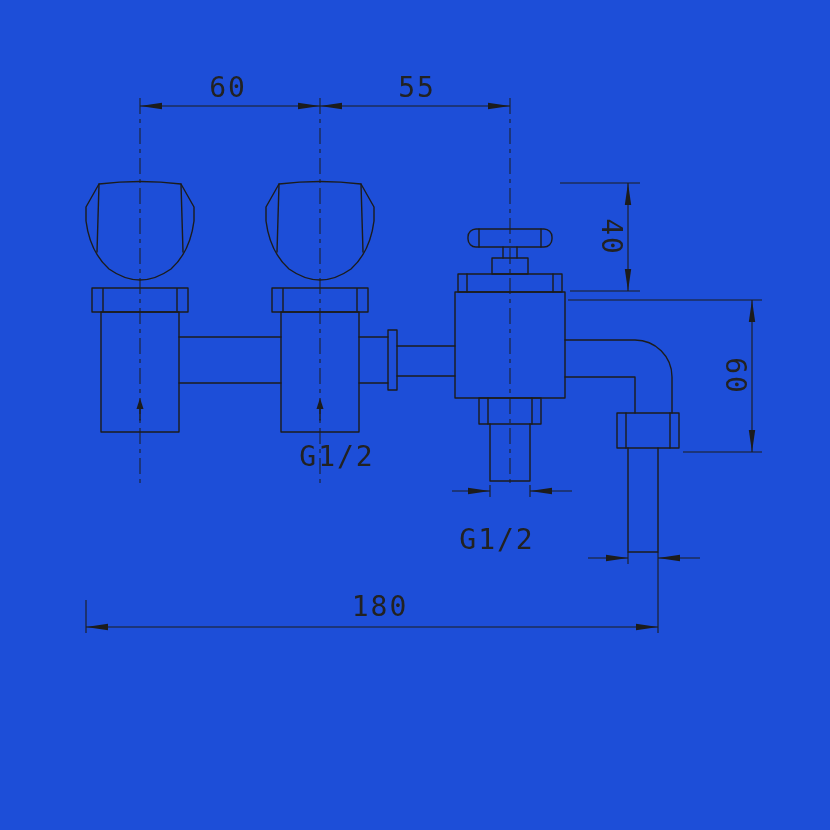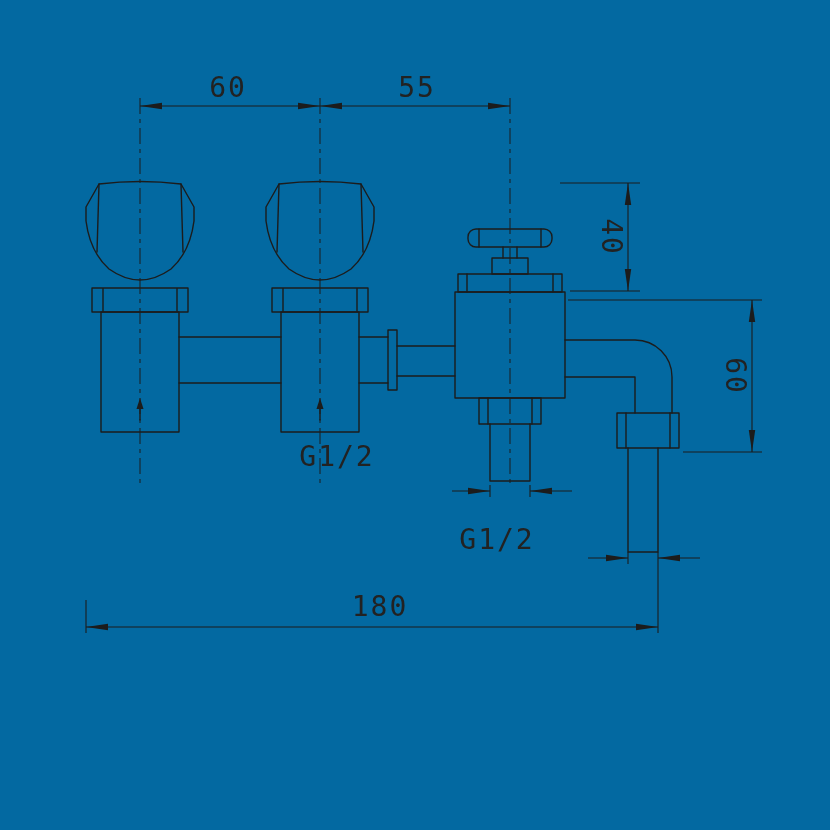--- a/index.html
+++ b/index.html
@@ -1,17 +1,17 @@
 <!DOCTYPE html>
 <html><head>
 <meta charset="utf-8">
 <style>
   html,body{margin:0;padding:0;background:#ffffff;}
   .page{
-    width:830px;height:830px;background:#0369a1;position:relative;overflow:hidden;
+    width:830px;height:830px;background:#1d4ed8;position:relative;overflow:hidden;
     font-family:"DejaVu Sans Mono", monospace;
   }
   svg{display:block;}
   .ol{fill:none;stroke:#1c1c1c;stroke-width:1.4;stroke-linejoin:round;stroke-linecap:round;}
   .dl{fill:none;stroke:#1c1c1c;stroke-width:1.1;}
   .cl{fill:none;stroke:#1c1c1c;stroke-width:1;stroke-dasharray:16 5 4 5;}
   .ar{fill:#1c1c1c;stroke:none;}
   text.dim{
     font-family:"DejaVu Sans Mono", monospace;
     font-size:28px;letter-spacing:2px;fill:#222222;font-weight:400;

